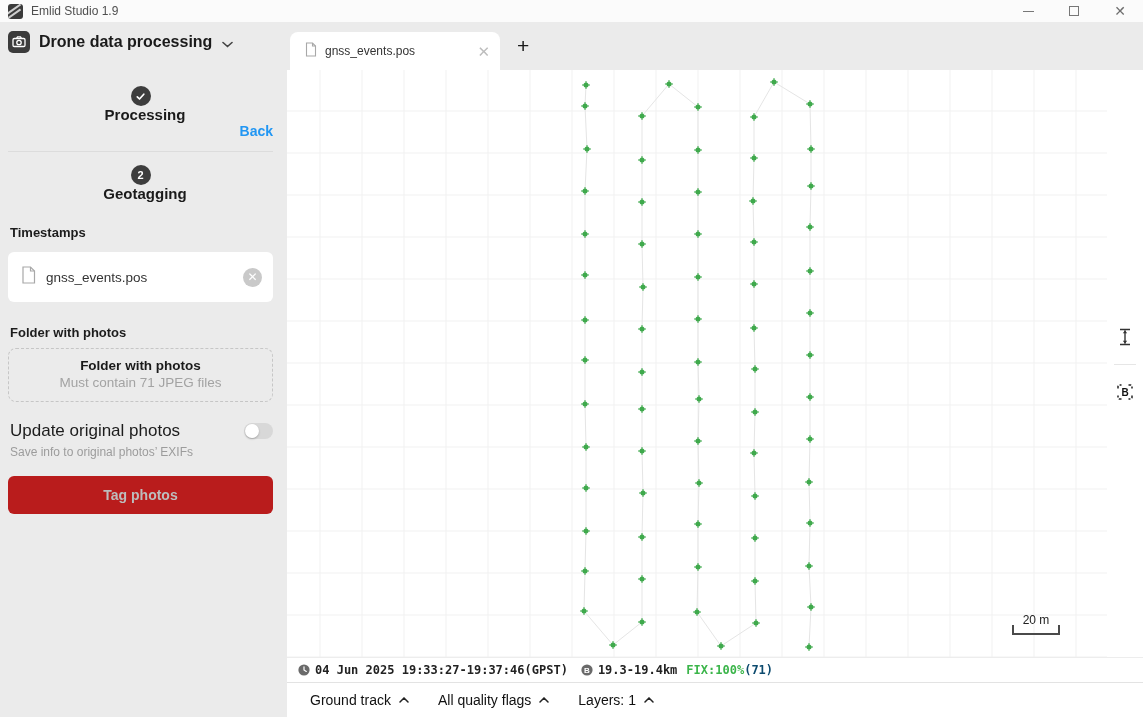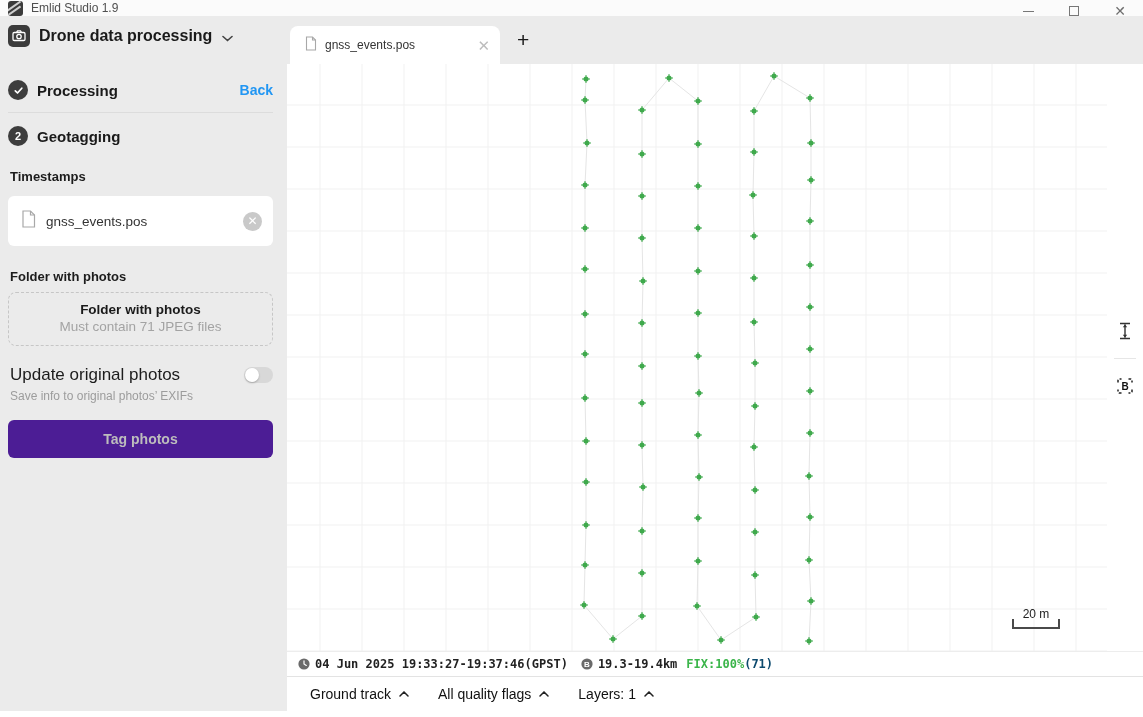--- a/index.html
+++ b/index.html
@@ -1,20 +1,20 @@
 <!DOCTYPE html>
 <html><head>
 <meta charset="utf-8">
 <style>
   * { box-sizing: border-box; margin: 0; padding: 0; }
   html,body { width:1143px; height:717px; overflow:hidden; }
   body { font-family:"Liberation Sans",sans-serif; background:#fff; color:#1c1c1c; }
 
   
-  .titlebar { height:16px; background:#fbfbfb; display:flex; align-items:center; position:relative; }
+  .titlebar { height:22px; background:#fbfbfb; display:flex; align-items:center; position:relative; }
   .appicon { width:15px; height:15px; background:#3b3b3b; border-radius:3px; margin-left:8px; position:relative; overflow:hidden; }
   .appicon::before, .appicon::after { content:""; position:absolute; width:16px; height:2px; background:#cfcfcf; transform:rotate(-35deg); }
   .appicon::before { top:4px; left:-2px; } .appicon::after { top:9px; left:-2px; }
   .titletext { font-size:12px; color:#4f4f4f; margin-left:8px; }
   .winctls { position:absolute; right:0; top:0; height:22px; display:flex; }
   .winbtn { width:46px; height:22px; display:flex; align-items:center; justify-content:center; color:#6e6e6e; }
   .ic-min { width:11px; height:0; border-top:1.5px solid #777; display:block; }
   .ic-max { width:10px; height:10px; border:1.2px solid #777; display:block; }
   .ic-close { font-size:14px; line-height:1; color:#6e6e6e; }
 
@@ -22,21 +22,21 @@
   .app-body { display:flex; height:695px; }
   .sidebar { width:287px; flex:none; background:#ebebeb; }
   .main { flex:1; display:flex; flex-direction:column; min-width:0; }
 
   
   .mode-header { display:flex; align-items:center; margin:9px 14px 0 8px; }
   .cam-wrap { width:22px; height:22px; flex:none; }
   .mode-label { font-size:16px; font-weight:700; margin-left:9px; color:#1a1a1a; }
   .chev-down { margin-left:10px; margin-top:2px; }
 
-  .step-row { display:flex; align-items:center; margin:0 14px 0 8px; }
+  .step-row { display:flex; align-items:center; margin:0 14px 0 8px;flex-direction:column; }
   .row-processing { margin-top:33px; }
   .row-geotagging { margin-top:13px; }
   .step-circle { width:20px; height:20px; border-radius:50%; background:#3d3d3d; color:#fff; display:flex; align-items:center; justify-content:center; flex:none; font-size:11px; font-weight:700; }
   .step-label { font-size:15px; font-weight:700; margin-left:9px; color:#1a1a1a; }
   .back-link { margin-left:auto; color:#2196f3; font-size:14px; font-weight:700; cursor:pointer; }
   .side-divider { border:none; border-top:1px solid #dcdcdc; margin:12px 14px 0 8px; }
 
   .field-label { font-size:13px; font-weight:700; color:#1c1c1c; margin:23px 14px 0 10px; }
   .file-card { margin:12px 14px 0 8px; height:50px; background:#fff; border-radius:6px; display:flex; align-items:center; padding:0 11px 0 13px; }
   .file-name { font-size:13.5px; color:#333; margin-left:10px; }
@@ -45,21 +45,21 @@
   .dropzone { margin:8px 14px 0 8px; height:54px; border:1.5px dashed #c6c6c6; border-radius:8px; text-align:center; padding-top:9px; }
   .drop-title { font-size:13.5px; font-weight:700; color:#1a1a1a; }
   .drop-sub { font-size:13.5px; color:#a3a3a3; margin-top:2px; }
 
   .toggle-row { display:flex; align-items:center; margin:19px 14px 0 10px; }
   .toggle-label { font-size:17px; font-weight:400; }
   .toggle { margin-left:auto; width:29px; height:16px; border-radius:8px; background:#d8d8d8; position:relative; cursor:pointer; }
   .toggle .knob { position:absolute; left:1px; top:1px; width:14px; height:14px; border-radius:50%; background:#fff; box-shadow:0 1px 2px rgba(0,0,0,.25); }
   .subtext { font-size:12px; color:#9c9c9c; margin:4px 14px 0 10px; }
 
-  .tag-btn { display:block; margin:17px 14px 0 8px; width:calc(100% - 22px); height:38px; background:#4c1d95; border:none; border-radius:6px; color:#bdbdbd; font-size:14px; font-weight:700; font-family:inherit; }
+  .tag-btn { display:block; margin:17px 14px 0 8px; width:calc(100% - 22px); height:38px; background:#b91c1c; border:none; border-radius:6px; color:#bdbdbd; font-size:14px; font-weight:700; font-family:inherit; }
 
   
   .tabbar { height:48px; background:#ebebeb; display:flex; align-items:flex-end; padding-left:3px; }
   .tab { width:210px; height:38px; background:#fff; border-radius:8px 8px 0 0; display:flex; align-items:center; padding:0 10px 0 15px; }
   .tab-label { font-size:12px; color:#333; margin-left:8px; flex:1; }
   .tab-close { color:#bdbdbd; font-size:15px; line-height:1; cursor:pointer; }
   .newtab { align-self:flex-start; margin:13px 0 0 17px; font-size:21px; font-weight:400; color:#1a1a1a; line-height:1; cursor:pointer; }
 
   
   .plot { flex:1; position:relative; background:#fff; overflow:hidden; }

